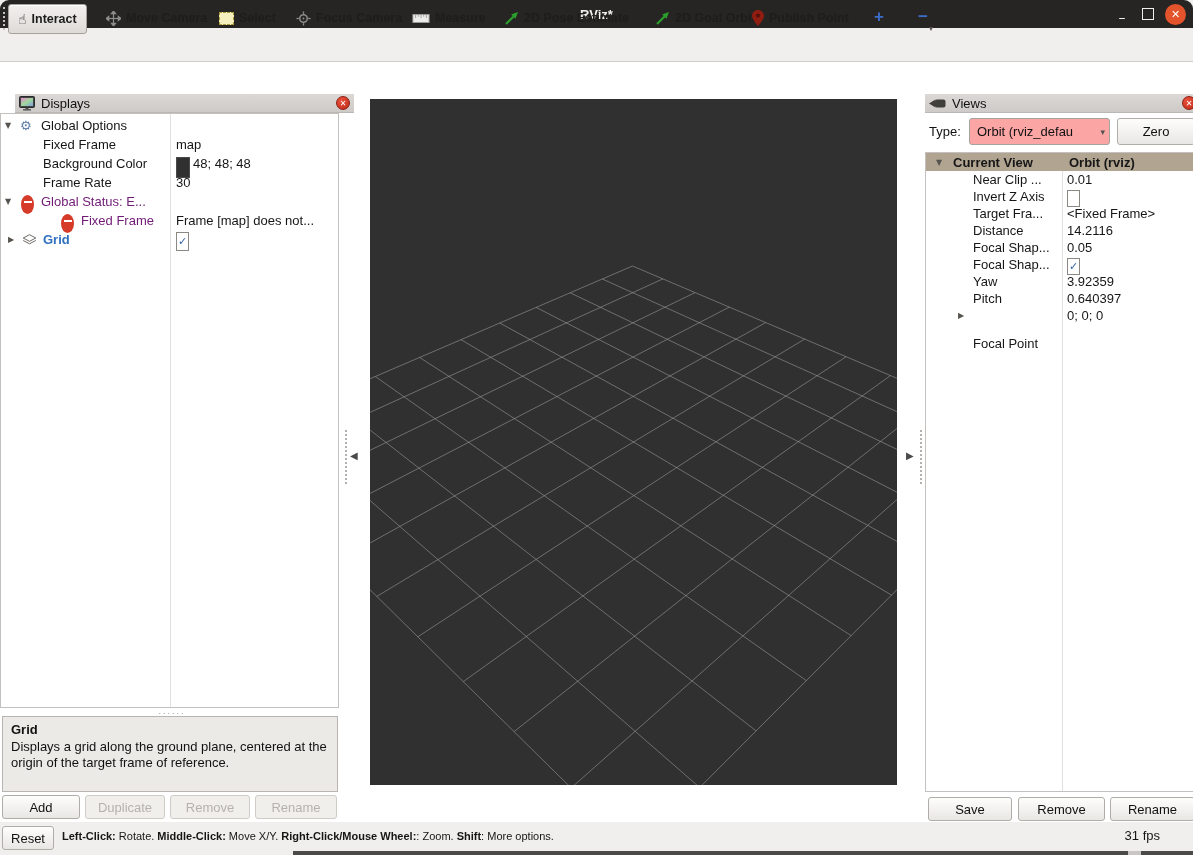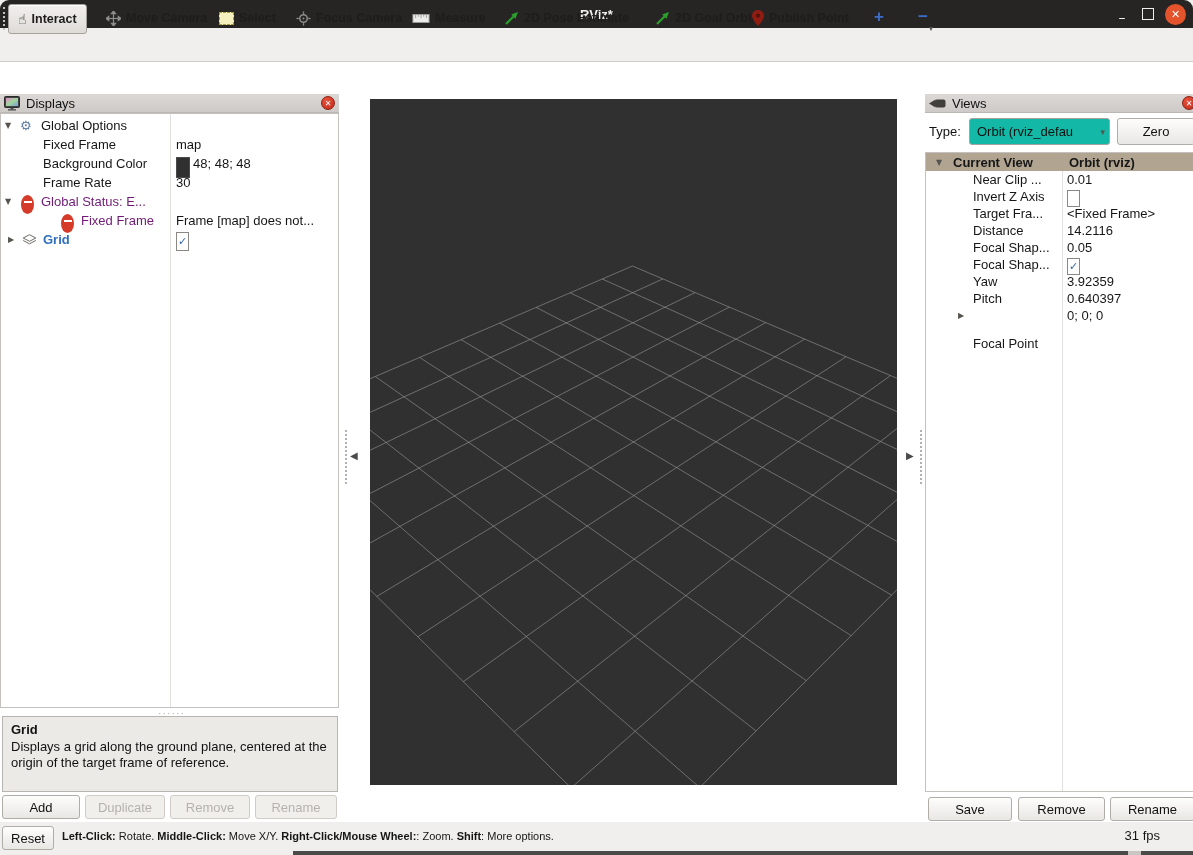--- a/index.html
+++ b/index.html
@@ -65,21 +65,21 @@
 
   
   .splitter-dots{letter-spacing:2px;color:#9b9894;font-size:9px;line-height:4px;}
   .desc-box{background:#eceae7;border:1px solid #b7b4b1;box-sizing:border-box;padding:5px 8px;font-size:13px;line-height:1.28;color:#111;}
   .desc-title{font-weight:bold;}
 
   .btn{border:1px solid #b0ada9;border-radius:3px;background:linear-gradient(#fdfdfc,#e9e7e4);
       display:flex;align-items:center;justify-content:center;font-size:13px;color:#111;box-sizing:border-box;}
   .btn.disabled{color:#b5b2ae;border-color:#cfccc8;background:#f1efec;}
 
-  .combo{border:1px solid #a6a29e;border-radius:3px;background:#14b8a6;display:flex;align-items:center;box-sizing:border-box;
+  .combo{border:1px solid #a6a29e;border-radius:3px;background:#fca5a5;display:flex;align-items:center;box-sizing:border-box;
       padding:0 4px 0 7px;font-size:13px;color:#111;}
   .combo .arrow{margin-left:auto;font-size:9px;color:#55524f;}
   .field-label{display:flex;align-items:center;font-size:13px;color:#111;}
 
   
   #viewport{left:370px;top:99px;width:527px;height:686px;background:#303030;}
   .gutter-dots{width:2px;border-left:2px dotted #b3b0ad;}
   .gutter-arrow{font-size:10px;color:#4a4a4a;}
 
   
@@ -198,21 +198,21 @@
         </svg>
       </span>
     <span>Publish Point</span>
   </div>
 
   <div class="abs tool-plus" style="left:868px;">+</div>
   <div class="abs tool-minus" style="left:912px;">−</div>
   <div class="abs tb-overflow glyph">▾</div>
 </div>
 
-<div class="abs panel-header" style="left:0;top:94px;width:339px;">
+<div class="abs panel-header" style="left:15px;top:94px;width:339px;">
   <span style="display:inline-flex;">
       <svg width="16" height="15" viewBox="0 0 16 15">
         <defs>
           <linearGradient id="scr" x1="0" y1="0" x2="1" y2="1">
             <stop offset="0" stop-color="#e78ad0"></stop>
             <stop offset="0.5" stop-color="#9fd89a"></stop>
             <stop offset="1" stop-color="#7f9fe0"></stop>
           </linearGradient>
         </defs>
         <rect x="0.5" y="0.5" width="15" height="11" rx="1" fill="#454545" stroke="#2b2b2b"></rect>

